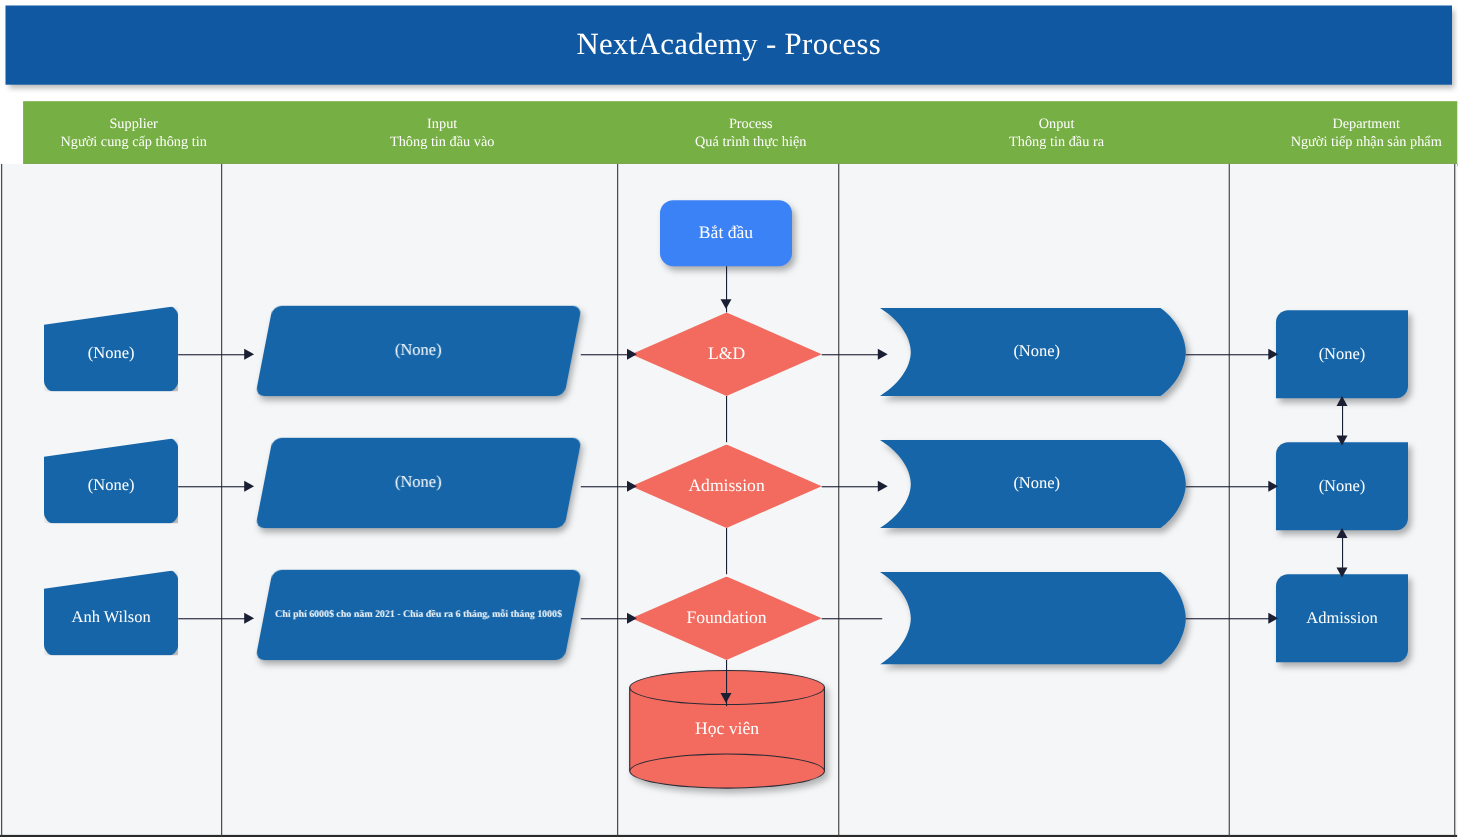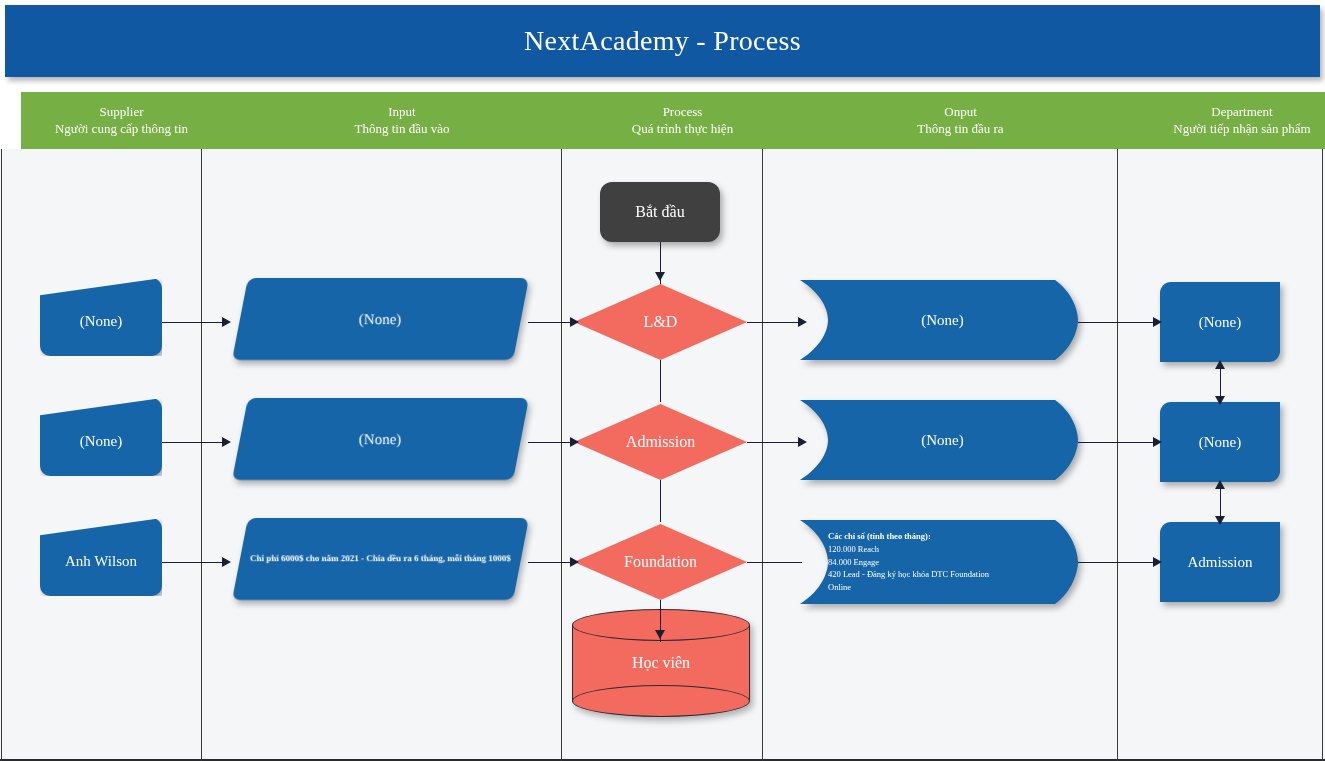--- a/index.html
+++ b/index.html
@@ -124,21 +124,21 @@
   
   .shape-diamond {
     background: #F26B5E;
     filter: drop-shadow(3px 4px 3px rgba(0,0,0,0.30));
     clip-path: polygon(50% 0%, 100% 50%, 50% 100%, 0% 50%);
     font-size: 16px;
   }
 
   
   .shape-start {
-    background: #404040;
+    background: #3b82f6;
     border-radius: 12px;
     filter: drop-shadow(3px 4px 3px rgba(0,0,0,0.30));
     font-size: 16px;
   }
 
   
   .shape-onput {
     filter: drop-shadow(3px 4px 3px rgba(0,0,0,0.30));
     font-size: 15px;
     justify-content: flex-start;
@@ -377,27 +377,20 @@
     <svg class="onput-bg" viewBox="0 0 285 80" preserveAspectRatio="none">
       <path d="M 0,0 L 255,0 C 272,12 278,30 278,40 C 278,50 272,68 255,80 L 0,80 C 22,66 28,50 28,40 C 28,30 22,14 0,0 Z" fill="#1565A8"></path>
     </svg>
     <span class="label" style="text-align:center;">(None)</span>
   </div>
 
   <div class="node shape-onput multiline" style="left:800px; top:520px; width:285px; height:84px">
     <svg class="onput-bg" viewBox="0 0 285 84" preserveAspectRatio="none">
       <path d="M 0,0 L 255,0 C 272,12 278,32 278,42 C 278,52 272,72 255,84 L 0,84 C 22,70 28,52 28,42 C 28,32 22,14 0,0 Z" fill="#1565A8"></path>
     </svg>
-    <span class="label">
-      <span class="l-head">Các chỉ số (tính theo tháng):</span><br>
-      <span>120.000 Reach</span><br>
-      <span>84.000 Engage</span><br>
-      <span>420 Lead - Đăng ký học khóa DTC Foundation</span><br>
-      <span>Online</span>
-    </span>
   </div>
 
   <div class="node shape-dept" style="left:1160px; top:282px; width:120px; height:80px">
     <span class="label">(None)</span>
   </div>
   <div class="node shape-dept" style="left:1160px; top:402px; width:120px; height:80px">
     <span class="label">(None)</span>
   </div>
   <div class="node shape-dept" style="left:1160px; top:522px; width:120px; height:80px">
     <span class="label">Admission</span>

